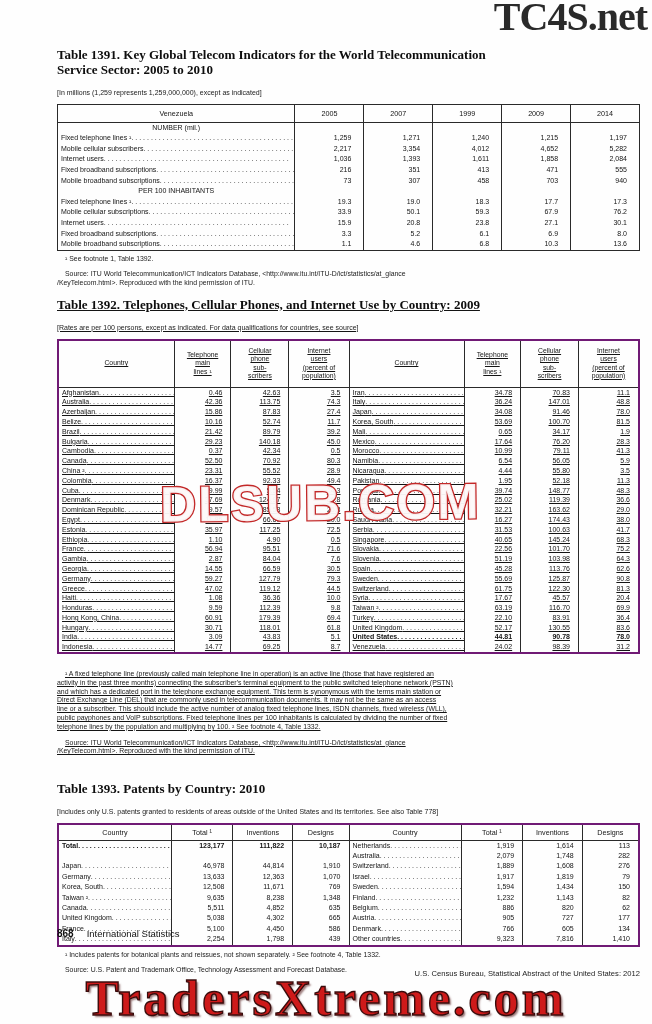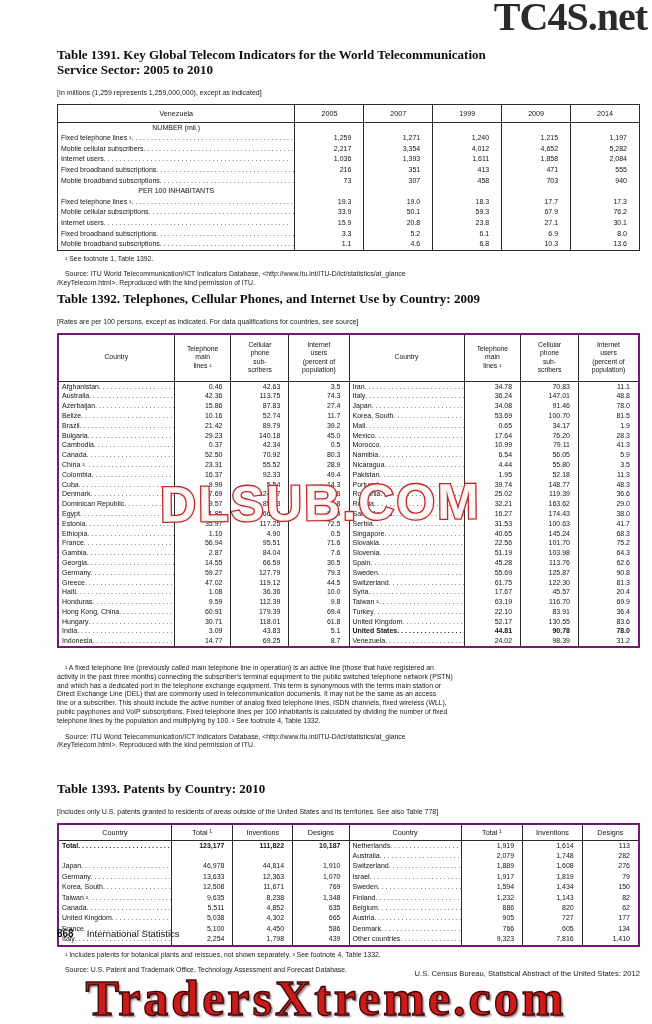--- a/index.html
+++ b/index.html
@@ -1,20 +1,20 @@
 <!DOCTYPE html>
 <html><head>
 <meta charset="utf-8">
 <style>
   html,body{margin:0;padding:0;}
   body{background:#9a9a9a;display:flex;justify-content:center;font-family:"Liberation Sans",sans-serif;}
   .page{position:relative;width:652px;height:1024px;background:#fefefe;color:#141414;overflow:hidden;box-shadow:0 0 10px rgba(0,0,0,.45);}
   .block{position:absolute;left:57px;width:583px;}
   .b1391{top:36px;}
-  .b1392{top:280px;}
+  .b1392{top:286px;text-decoration:underline;}
   .b1393{top:770px;}
   .title{font-family:"Liberation Serif",serif;font-weight:700;font-size:13px;line-height:15px;white-space:pre-line;color:#0e0e0e;}
   .note{font-size:7px;line-height:9px;margin-top:3px;color:#1a1a1a;}
   table.tbl{border-collapse:collapse;table-layout:fixed;font-size:7px;color:#141414;width:100%;}
   .tbl th{font-weight:400;}
   .tbl th+th,.tbl td+td{border-left:1px solid #2a2a2a;}
   .tbl thead th{border-bottom:1px solid #2a2a2a;text-align:center;}
   .tbl td{padding:0;overflow:hidden;}
   
   .t1391{border:1px solid #2a2a2a;margin-top:4px;}

